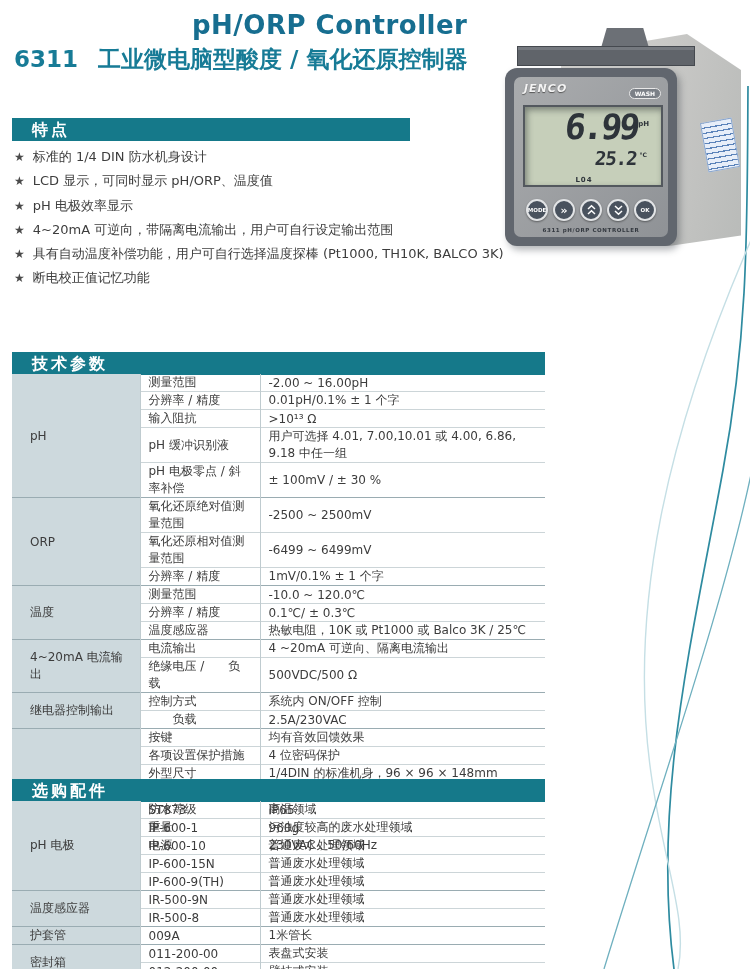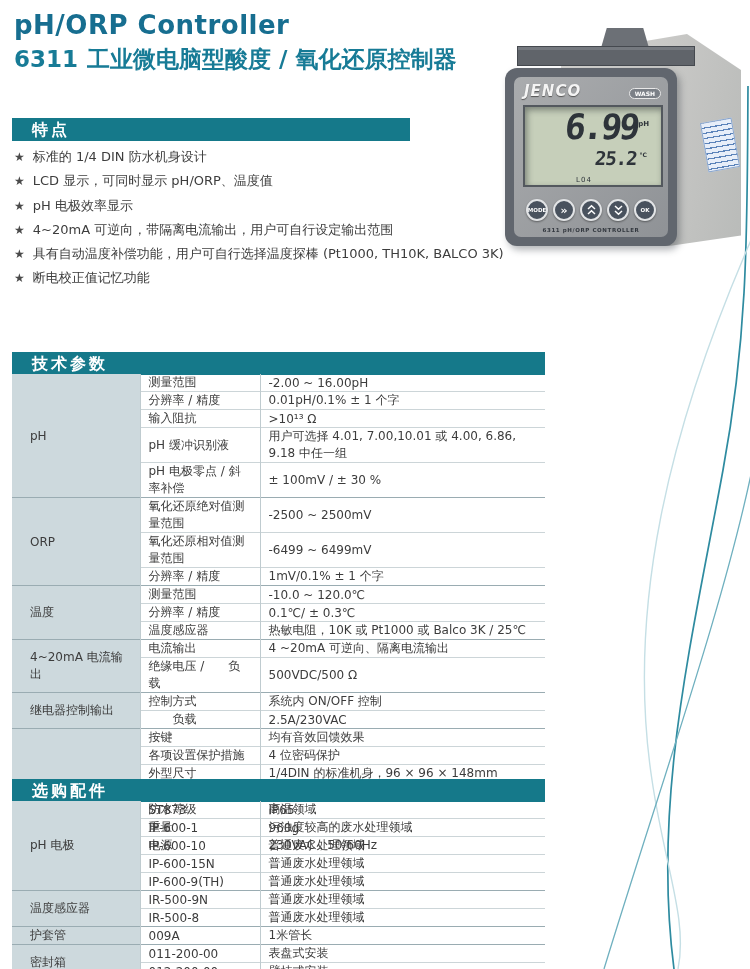--- a/index.html
+++ b/index.html
@@ -4,23 +4,23 @@
 <style>
   html,body { margin:0; padding:0; background:#fff; }
   .page {
     position:relative; width:750px; height:969px; overflow:hidden;
     background:#fff; font-family:"DejaVu Sans","Liberation Sans",sans-serif;
   }
   .swoosh { position:absolute; left:0; top:0; width:750px; height:969px; z-index:0; }
 
   
   .hdr { position:absolute; left:14px; top:10px; z-index:2; }
-  .hdr h1 { margin:0; font-size:26px; font-weight:bold; color:#176e90; letter-spacing:0.5px; }
+  .hdr h1 { margin:0; font-size:26px; font-weight:bold; color:#176e90; letter-spacing:0.5px;text-align:right; }
   .hdr h2 { margin:4px 0 0 0; font-size:23px; font-weight:bold; color:#177b96; }
-  .hdr h2 .model { margin-right:9px; }
+  .hdr h2 .model { margin-right:20px; }
 
   
   .section-bar {
     position:absolute; left:12px; height:23px; line-height:23px; z-index:2;
     background:#15798a; color:#fff; font-size:16px; font-weight:bold;
     padding-left:20px; letter-spacing:3px; box-sizing:border-box;
   }
   #features-bar { top:118px; width:398px; }
   #specs-bar    { top:352px; width:533px; }
   #acc-bar      { top:779px; width:533px; }
@@ -65,34 +65,34 @@
     background:#60646a; border:1px solid #45494f; box-sizing:border-box;
     box-shadow:inset 0 3px 0 #75797f; }
   .dev-fin { position:absolute; left:98px; top:8px; width:48px; height:20px;
     background:#6c7076; clip-path:polygon(12% 0,88% 0,100% 100%,0 100%); }
   .dev-front {
     position:absolute; left:2px; top:48px; width:172px; height:178px;
     background:#61666e; border-radius:12px; box-shadow:3px 4px 7px rgba(40,45,55,.35);
   }
   .dev-face { position:absolute; left:9px; top:9px; right:9px; bottom:9px;
     background:linear-gradient(135deg,#aaacae 0%,#8f9296 100%); border-radius:7px; }
-  .dev-brand { position:absolute; left:10px; top:5px; color:#f4f4f4; font-size:15px;
+  .dev-brand { position:absolute; left:10px; top:5px; color:#f4f4f4; font-size:11px;
     font-weight:bold; font-style:italic; letter-spacing:1px; text-shadow:0 1px 1px #555; }
   .dev-wash { position:absolute; right:7px; top:11px; color:#fff; font-size:6px; font-weight:bold;
     border:1px solid #e8e8e8; border-radius:8px; padding:1px 5px; background:#7b8087; }
   .dev-lcd { position:absolute; left:9px; top:28px; width:136px; height:78px;
     background:#c6cfba; border:2px solid #53585e; box-shadow:inset 2px 3px 6px rgba(30,35,40,.45); }
   .lcd-main { position:absolute; right:24px; top:0px; font-family:"DejaVu Sans Mono","Liberation Mono",monospace;
     font-weight:bold; font-size:35px; color:#2e343a; transform:skewX(-6deg); letter-spacing:-3px; }
   .lcd-main-unit { position:absolute; right:12px; top:13px; font-size:7px; font-weight:bold; color:#2e343a; }
   .lcd-temp { position:absolute; right:24px; top:40px; font-family:"DejaVu Sans Mono","Liberation Mono",monospace;
     font-weight:bold; font-size:19px; color:#2e343a; transform:skewX(-6deg); letter-spacing:-1px; }
   .lcd-temp-unit { position:absolute; right:14px; top:44px; font-size:6px; font-weight:bold; color:#2e343a; }
   .lcd-status { position:absolute; left:0; right:18px; bottom:1px; text-align:center; font-size:7px;
-    font-weight:normal; color:#2e343a; letter-spacing:1px; }
+    font-weight:bold; color:#2e343a; letter-spacing:1px; }
   .dev-btns { position:absolute; left:4px; right:4px; bottom:16px; display:flex; gap:5px; justify-content:center; }
   .dev-btn { width:22px; height:22px; border-radius:50%; background:#49525e; border:2px solid #e2e4e6;
     box-sizing:border-box; color:#fff; display:flex; align-items:center; justify-content:center;
     font-size:5.5px; font-weight:bold; box-shadow:0 1px 2px rgba(0,0,0,.4); }
   .dev-model-label { position:absolute; left:0; right:0; bottom:4px; text-align:center;
     font-size:5.5px; font-weight:bold; color:#33383f; letter-spacing:.6px; }
 </style>
 </head>
 <body>
 

